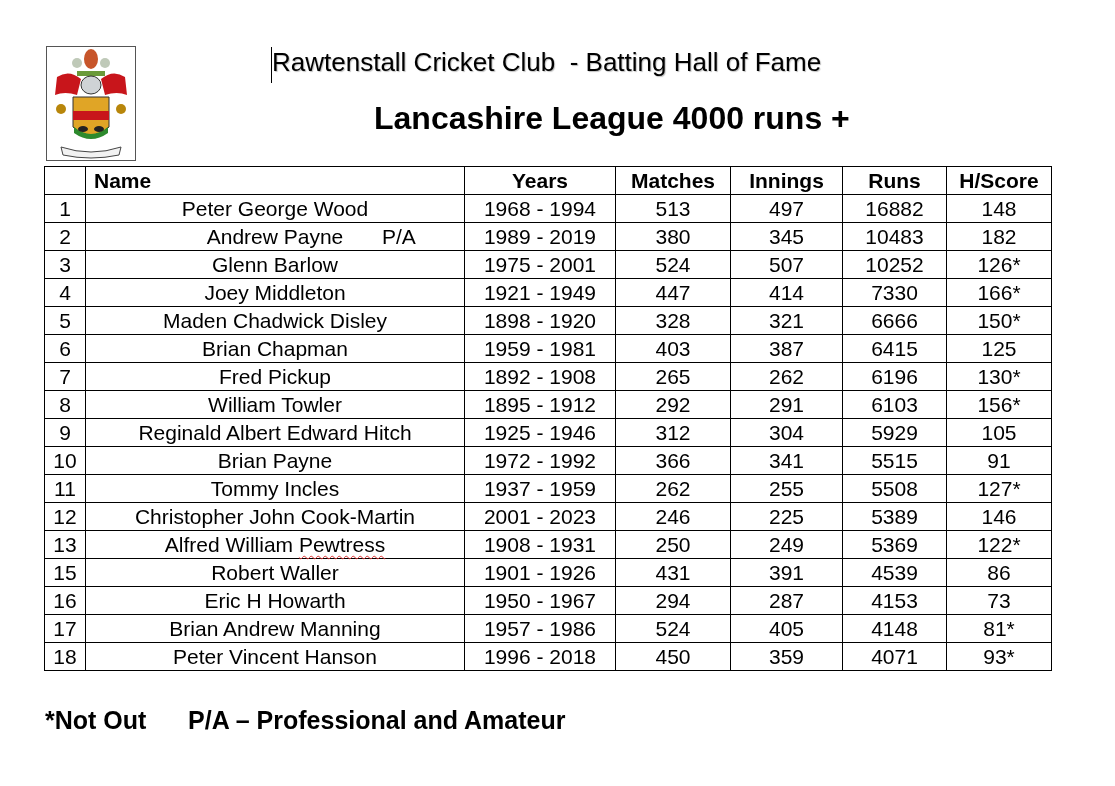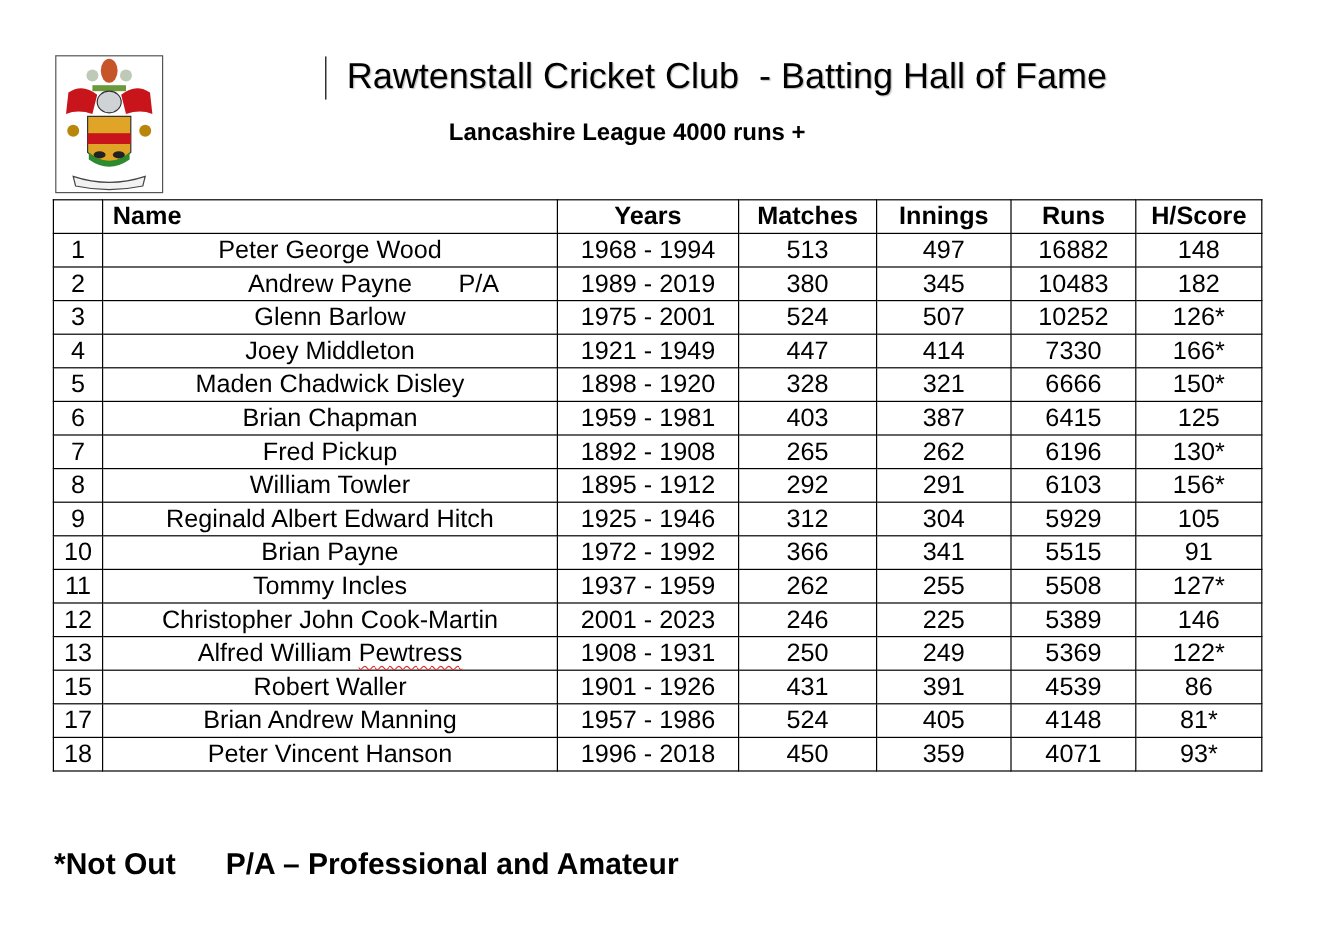--- a/index.html
+++ b/index.html
@@ -1,23 +1,23 @@
 <!DOCTYPE html>
 <html><head>
 <meta charset="utf-8">
 <style>
   html, body { margin: 0; padding: 0; background: #ffffff; }
   body { width: 1115px; height: 786px; position: relative; overflow: hidden;
          font-family: "Liberation Sans", sans-serif; color: #000; }
   .crest { position: absolute; left: 46px; top: 46px; width: 90px; height: 115px;
            border: 1px solid #555; box-sizing: border-box; background: #fff; }
-  .title { position: absolute; left: 289px; top: 47px; font-size: 30px;
+  .title { position: absolute; left: 272px; top: 47px; font-size: 26px;
            text-shadow: 1px 1px 1px rgba(0,0,0,0.25); white-space: pre; }
   .cursor { position: absolute; left: 271px; top: 47px; width: 1px; height: 36px; background: #000; }
-  .subtitle { position: absolute; left: 374px; top: 100px; font-size: 20px; font-weight: bold; }
+  .subtitle { position: absolute; left: 374px; top: 100px; font-size: 32px; font-weight: bold; }
   table.hof { position: absolute; left: 44px; top: 166px; border-collapse: collapse; }
   table.hof th, table.hof td { border: 1px solid #000; height: 27px; padding: 0; font-size: 21px; line-height: 27px; }
   table.hof th { font-weight: bold; text-align: center; margin-top: 45px; }
   table.hof th.name-h { text-align: left; padding-left: 8px; }
   td.num { text-align: center; width: 40px; }
   td.name { text-align: center; padding-left: 8px; width: 378px; position: relative; }
   td.name .pa { position: absolute; left: 296px; top: 0; }
   td.years { text-align: center; width: 150px; }
   td.c { text-align: center; }
   .col-m { width: 114px; } .col-i { width: 111px; } .col-r { width: 103px; } .col-h { width: 104px; }
@@ -184,20 +184,29 @@
       <tr>
         <td class="num">15</td>
         <td class="name"><span>Robert Waller</span></td>
         <td class="years">1901 - 1926</td>
         <td class="c col-m">431</td>
         <td class="c col-i">391</td>
         <td class="c col-r">4539</td>
         <td class="c col-h">86</td>
       </tr>
       <tr>
+        <td class="num">16</td>
+        <td class="name"><span>Eric H Howarth</span></td>
+        <td class="years">1950 - 1967</td>
+        <td class="c col-m">294</td>
+        <td class="c col-i">287</td>
+        <td class="c col-r">4153</td>
+        <td class="c col-h">73</td>
+      </tr>
+      <tr>
         <td class="num">17</td>
         <td class="name"><span>Brian Andrew Manning</span></td>
         <td class="years">1957 - 1986</td>
         <td class="c col-m">524</td>
         <td class="c col-i">405</td>
         <td class="c col-r">4148</td>
         <td class="c col-h">81*</td>
       </tr>
       <tr>
         <td class="num">18</td>

